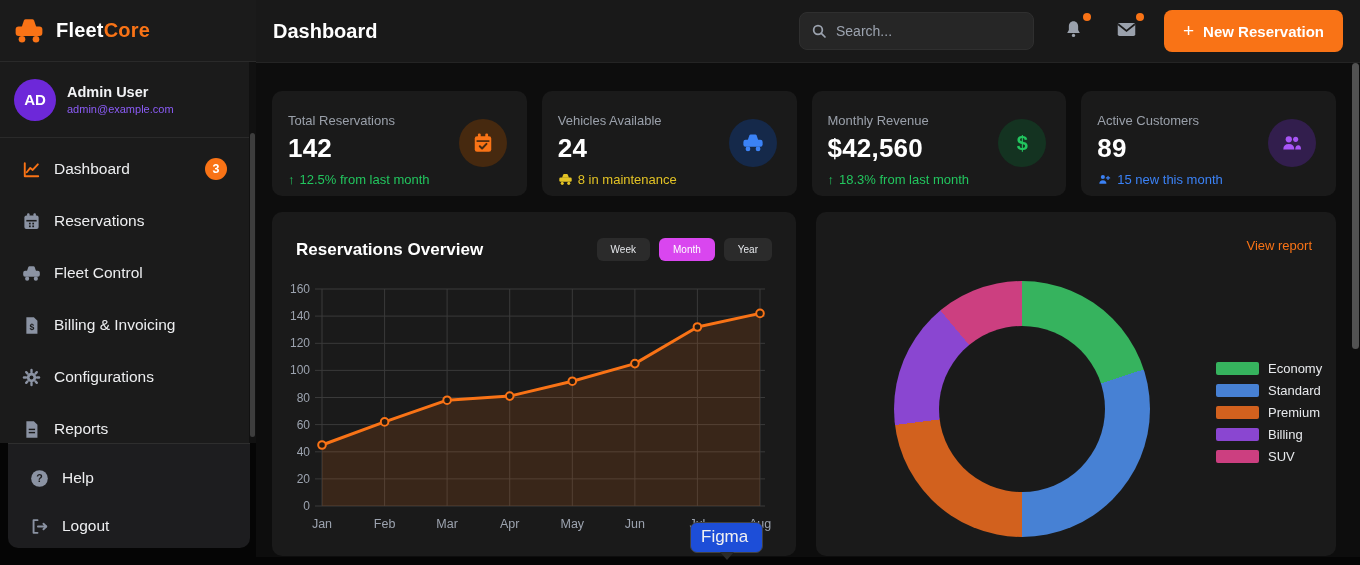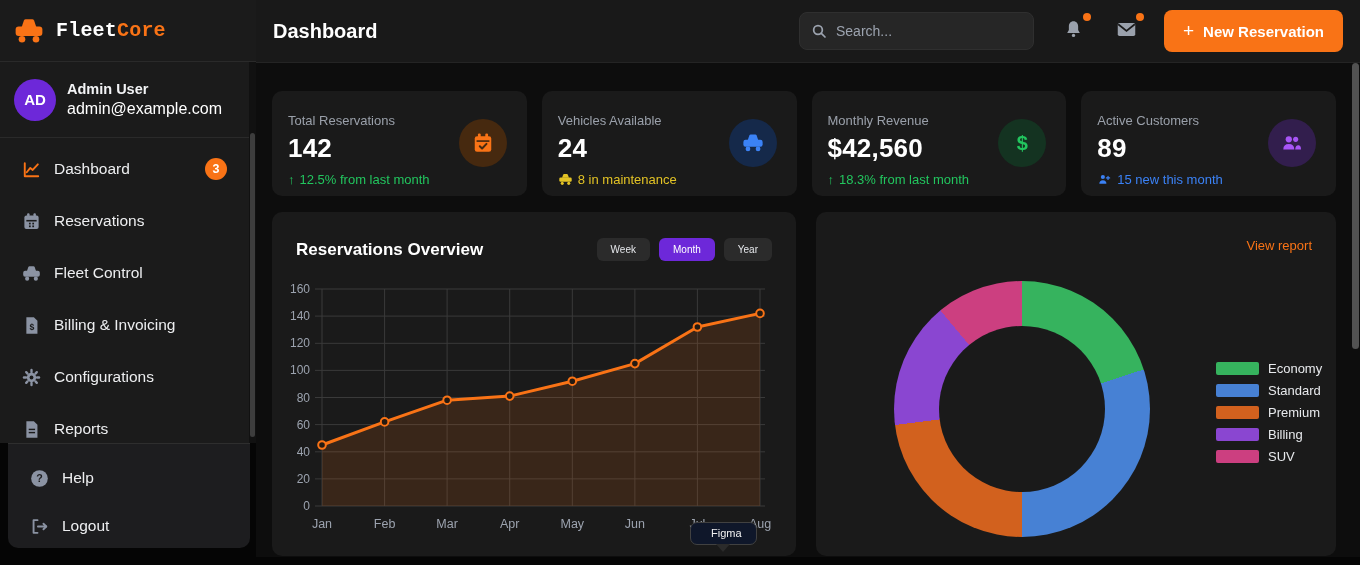--- a/index.html
+++ b/index.html
@@ -1,28 +1,28 @@
 <!DOCTYPE html>
 <html><head>
 <meta charset="utf-8">
 <style>
   * { margin:0; padding:0; box-sizing:border-box; }
   html,body { width:1360px; height:565px; overflow:hidden; }
   body { background:#050505; font-family:"Liberation Sans", sans-serif; color:#fff; position:relative; }
 
   
   .sidebar { position:absolute; left:0; top:0; width:256px; height:443px; background:#1b1b1b; }
-  .logo-row { height:62px; display:flex; align-items:center; padding-left:13px; border-bottom:1px solid #2a2a2a;font-family:Liberation Mono, monospace; }
+  .logo-row { height:62px; display:flex; align-items:center; padding-left:13px; border-bottom:1px solid #2a2a2a; }
   .logo-car { color:#f97316; width:32px; height:28px; margin-right:11px; }
   .logo-text { font-size:20px; font-weight:800; letter-spacing:.2px; color:#fff; }
   .logo-text .accent { color:#f97316; }
   .profile { height:76px; display:flex; align-items:center; padding-left:14px; border-bottom:1px solid #2a2a2a; }
   .avatar { width:42px; height:42px; border-radius:50%; background:#6d28d9; display:flex; align-items:center; justify-content:center; font-size:15px; font-weight:700; margin-right:11px; flex:none; }
   .profile-name { font-size:14.5px; font-weight:700; color:#f2f3f5; margin-bottom:3px; }
-  .profile-email { font-size:16px; color:#ffffff; }
+  .profile-email { font-size:11px; color:#8b5cf6; }
   .nav { padding-top:5px; }
   .nav-item { height:52px; display:flex; align-items:center; padding-left:22px; position:relative; cursor:pointer; }
   .nav-icon { width:19px; height:19px; color:#8b93a3; margin-right:13px; flex:none; }
   .nav-item.active .nav-icon { color:#f97316; }
   .nav-label { font-size:15.5px; color:#edeef0; }
   .nav-badge { position:absolute; right:29px; top:50%; transform:translateY(-50%); width:22px; height:22px; border-radius:50%; background:#f97316; color:#fff; font-size:12.5px; font-weight:700; display:flex; align-items:center; justify-content:center; }
   .sidebar-scroll-track { position:absolute; left:249px; top:62px; width:7px; height:381px; background:#111; }
   .sidebar-scroll-thumb { position:absolute; left:250px; top:133px; width:5px; height:304px; background:#3d3d3d; border-radius:3px; }
 
   
@@ -59,35 +59,35 @@
   .stat-icon svg { width:22px; height:22px; }
   .stat-icon .dollar-glyph { font-size:20px; font-weight:700; }
 
   
   .charts-grid { display:grid; grid-template-columns:1fr 1fr; gap:20px; margin-top:16px; }
   .chart-card { height:344px; background:#1a1a1a; border-radius:10px; padding:26px 16px 0 16px; position:relative; }
   .chart-card-header { display:flex; align-items:center; padding:0 8px 0 8px; }
   .chart-title { font-size:17px; font-weight:700; }
   .range-toggle { margin-left:auto; display:flex; gap:9px; }
   .range-btn { background:#2b2b2b; border:none; border-radius:6px; color:#e5e7eb; font-size:10px; font-family:"Liberation Sans", sans-serif; padding:6px 14px; cursor:pointer; }
-  .range-btn.active { background:#6d28d9; color:#fff; }
+  .range-btn.active { background:#d946ef; color:#fff; }
   .line-chart-svg { display:block; margin-top:16px; width:492px; height:258px; }
   .view-report-link { margin-left:auto; font-size:13px; color:#f97316; text-decoration:none; cursor:pointer; }
 
   
   .donut-wrap { position:absolute; left:78px; top:69px; width:256px; height:256px; }
   .donut { width:256px; height:256px; border-radius:50%; position:relative; }
   .donut-hole { position:absolute; left:45px; top:45px; width:166px; height:166px; border-radius:50%; background:#1a1a1a; }
   .legend { position:absolute; left:400px; top:145px; }
   .legend-item { display:flex; align-items:center; height:22px; }
   .legend-swatch { width:43px; height:13px; border-radius:2px; margin-right:9px; flex:none; }
   .legend-label { font-size:13px; color:#e7e9ec; }
 
   
-  .figma-tooltip { position:absolute; left:690px; top:522px; background:#0f172a; border:1px solid #414141; border-radius:7px; padding:4px 14px 5px 20px; font-size:11px; color:#f1f1f1; z-index:30; }
+  .figma-tooltip { position:absolute; left:690px; top:522px; background:#1d4ed8; border:1px solid #414141; border-radius:7px; padding:4px 14px 5px 10px; font-size:17px; color:#f1f1f1; z-index:30; }
   .figma-tooltip::after { content:""; position:absolute; left:50%; bottom:-8px; transform:translateX(-50%); border-left:7px solid transparent; border-right:7px solid transparent; border-top:8px solid #2b2b2b; }
 
   
   .page-scroll-thumb { position:absolute; right:1px; top:63px; width:7px; height:286px; background:#525252; border-radius:4px; z-index:20; }
 </style>
 </head>
 <body>
 
 <aside class="sidebar">
   <div class="logo-row">

